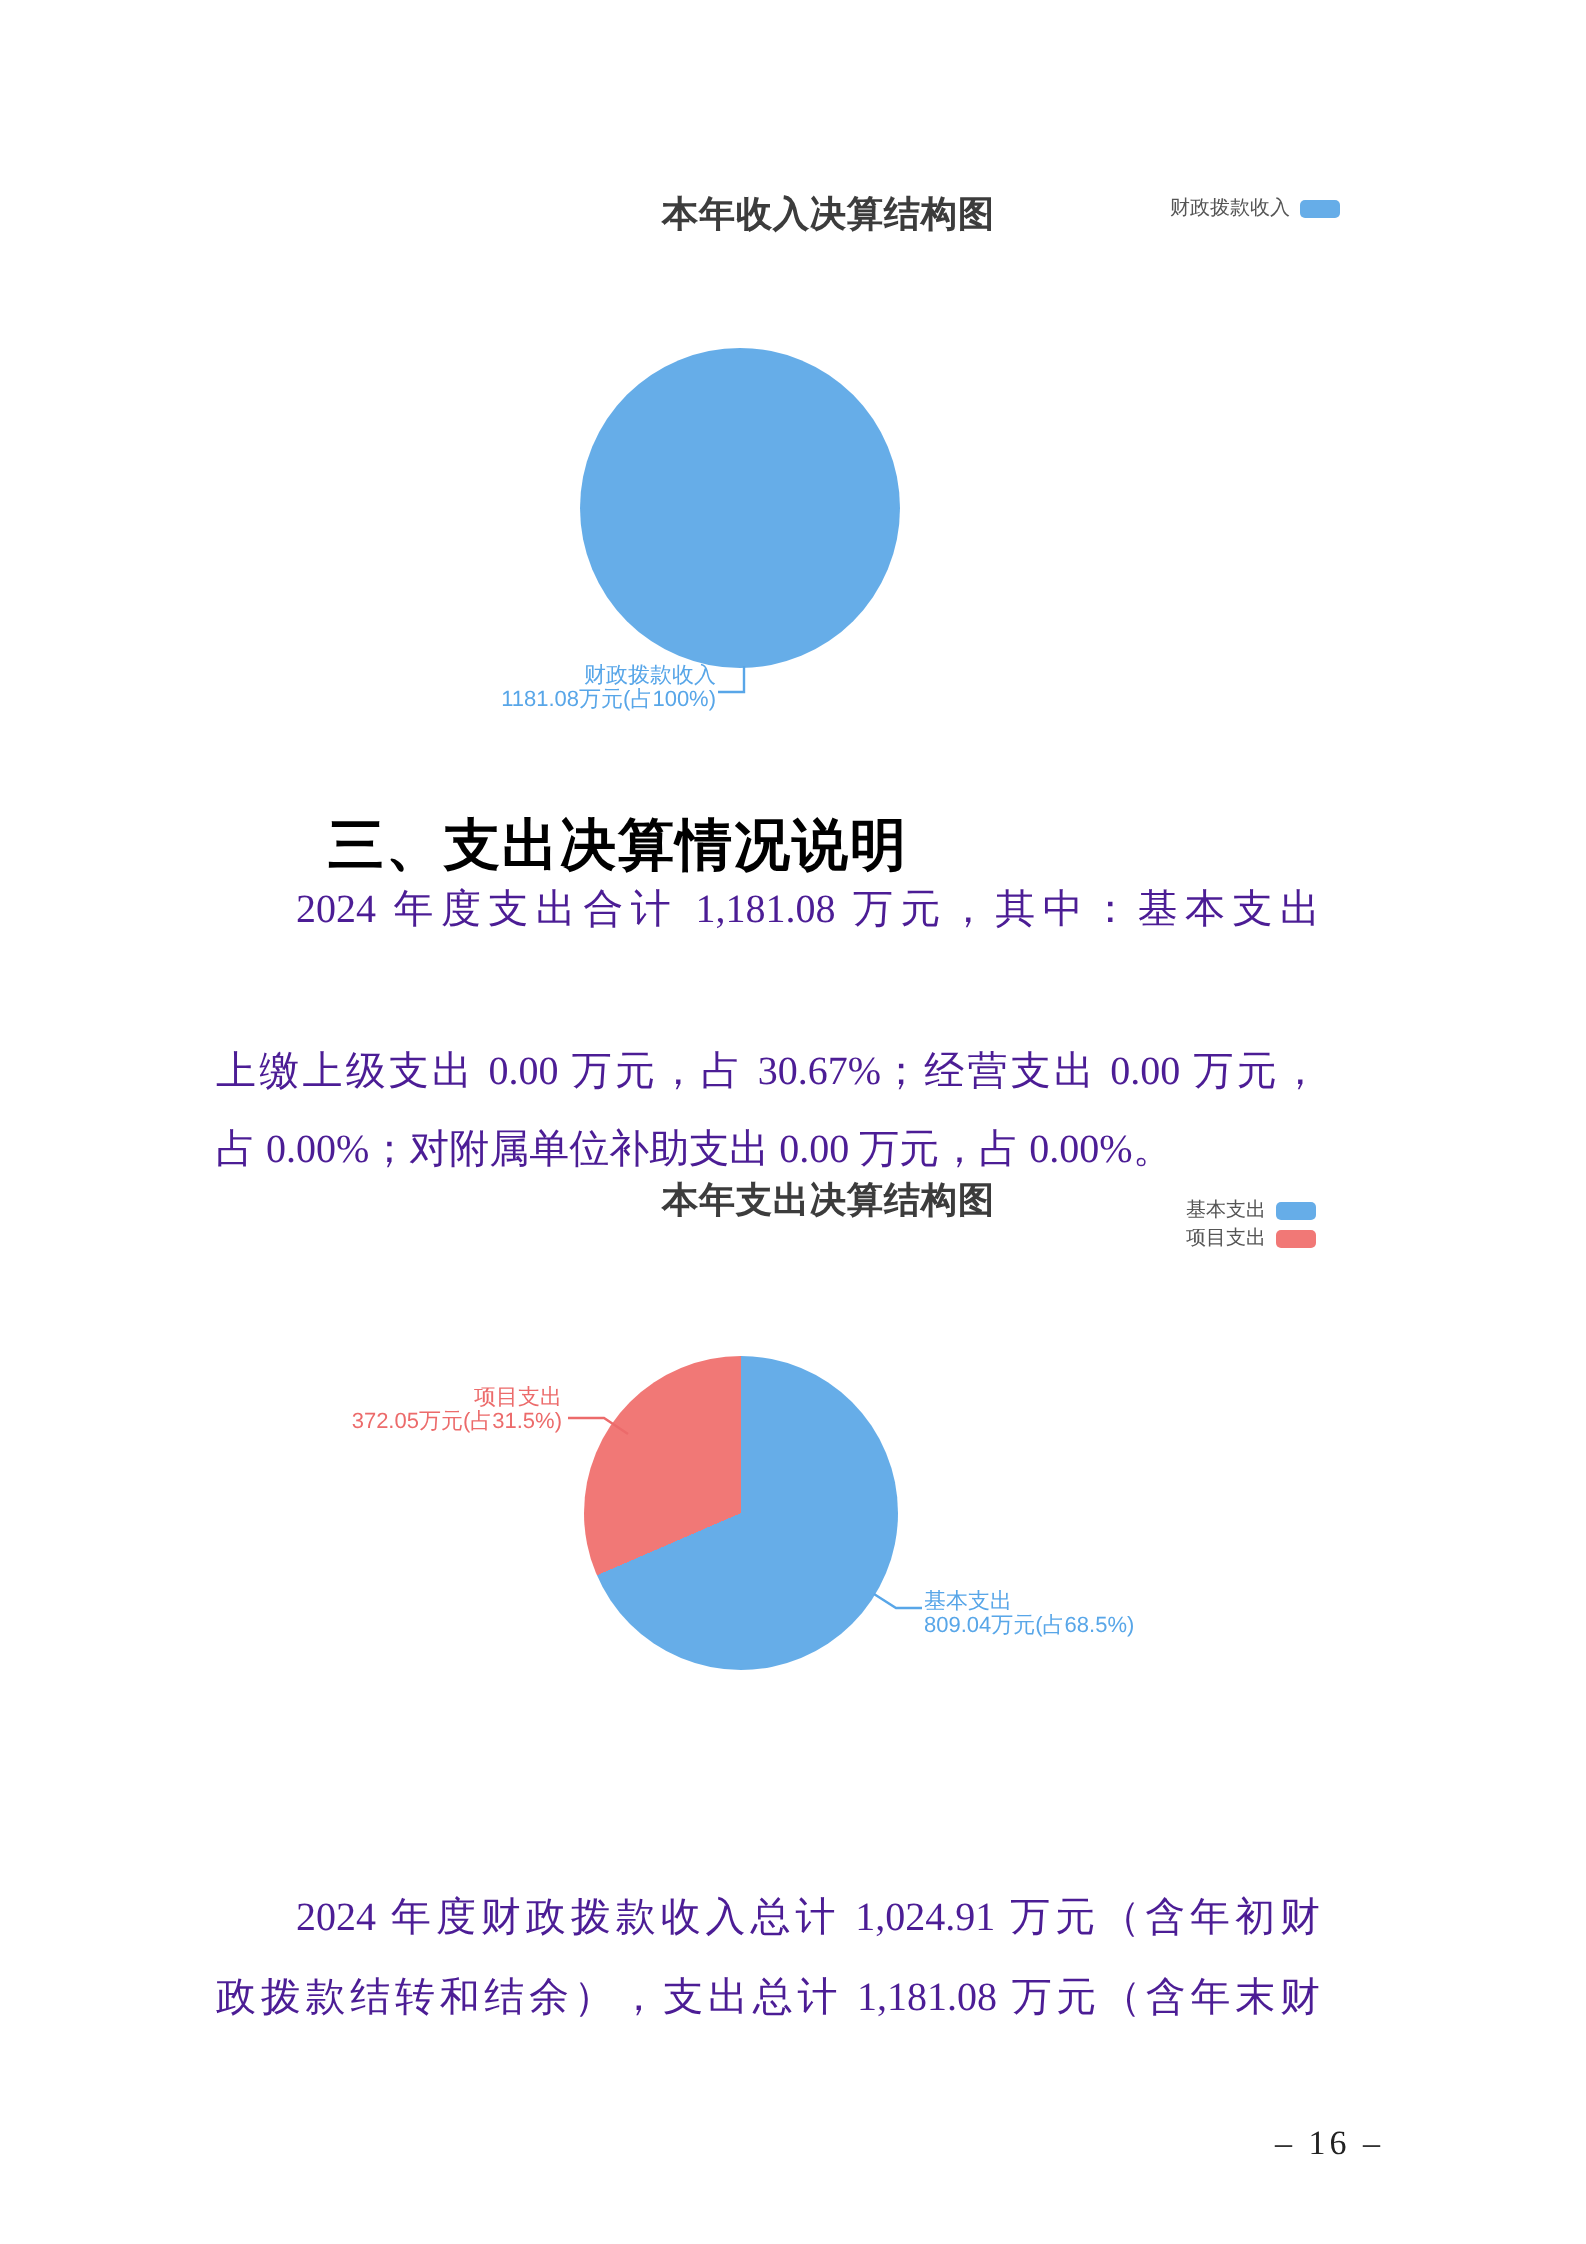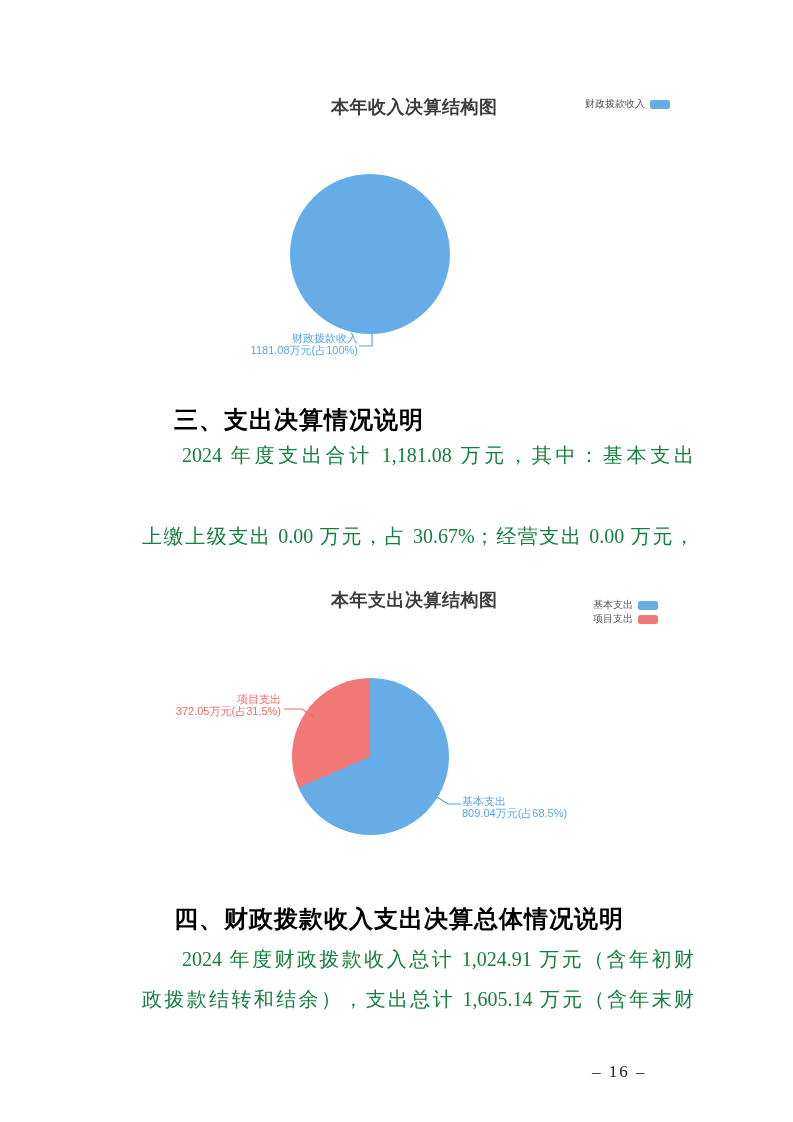--- a/index.html
+++ b/index.html
@@ -9,22 +9,22 @@
   .chart-title{font-family:"Liberation Sans","DejaVu Sans",sans-serif;font-weight:700;
                font-size:18px;color:#3c3c3c;letter-spacing:0.5px;white-space:nowrap;}
   .legend-row{display:flex;align-items:center;justify-content:flex-end;height:12px;margin-bottom:2px;}
   .legend-label{font-family:"Liberation Sans","DejaVu Sans",sans-serif;font-size:10px;color:#555;white-space:nowrap;}
   .swatch{width:20px;height:9px;border-radius:2.5px;margin-left:5px;flex:0 0 auto;}
   .pie{border-radius:50%;}
   .callout{font-family:"Liberation Sans","DejaVu Sans",sans-serif;font-size:11px;line-height:11.5px;white-space:nowrap;}
   .callout-blue{color:#58a6e8;}
   .callout-red{color:#ec6b6b;}
   .heading{font-family:"Liberation Sans","DejaVu Sans",sans-serif;font-weight:700;
-           font-size:24px;color:#000;letter-spacing:1px;white-space:nowrap;margin-left:10px;}
-  .bodyline{font-size:20px;color:#15803d;width:552px;left:142px;line-height:26px;}
+           font-size:28px;color:#000;letter-spacing:1px;white-space:nowrap;}
+  .bodyline{font-size:20px;color:#4c1d95;width:552px;left:108px;line-height:26px;}
   .just{text-align:justify;text-align-last:justify;}
   .indent{text-indent:40px;}
   .pagenum{font-size:17px;color:#222;letter-spacing:2px;}
   .leader{fill:none;stroke-width:1.2px;}
   .leader-blue{stroke:#58a6e8;}
   .leader-red{stroke:#ec6b6b;}
   svg.overlay{position:absolute;left:0;top:0;pointer-events:none;}
 </style>
 </head>
 <body>
@@ -44,20 +44,21 @@
 
   <div class="abs callout callout-blue" style="left:190px;top:333px;width:168px;text-align:right;">
     <div>财政拨款收入</div>
     <div>1181.08万元(占100%)</div>
   </div>
 
   <div class="abs heading" style="left:164px;top:404px;">三、支出决算情况说明</div>
 
   <div class="abs bodyline just indent" style="top:442px;">2024 年度支出合计 1,181.08 万元，其中：基本支出</div>
   <div class="abs bodyline just" style="top:523px;">上缴上级支出 0.00 万元，占 30.67%；经营支出 0.00 万元，</div>
+  <div class="abs bodyline" style="top:562px;">占 0.00%；对附属单位补助支出 0.00 万元，占 0.00%。</div>
 
   <div class="abs chart-title" style="left:331px;top:588px;">本年支出决算结构图</div>
 
   <div class="abs" style="left:528px;top:599px;width:130px;">
     <div class="legend-row">
       <span class="legend-label">基本支出</span>
       <span class="swatch" style="background: rgb(102, 173, 232);"></span>
     </div>
     <div class="legend-row">
       <span class="legend-label">项目支出</span>
@@ -70,26 +71,25 @@
   <div class="abs callout callout-red" style="left:120px;top:694px;width:161px;text-align:right;">
     <div>项目支出</div>
     <div>372.05万元(占31.5%)</div>
   </div>
 
   <div class="abs callout callout-blue" style="left:462px;top:796px;text-align:left;">
     <div>基本支出</div>
     <div>809.04万元(占68.5%)</div>
   </div>
 
-  <div class="abs heading" style="left:164px;top:903px;">四、财政拨款收入支出决算总体情况说明</div>
 
   <div class="abs bodyline just indent" style="top:946px;">2024 年度财政拨款收入总计 1,024.91 万元（含年初财</div>
-  <div class="abs bodyline just" style="top:986px;">政拨款结转和结余），支出总计 1,605.14 万元（含年末财</div>
+  <div class="abs bodyline just" style="top:986px;">政拨款结转和结余），支出总计 1,181.08 万元（含年末财</div>
 
-  <div class="abs pagenum" style="left:592px;top:1062px;width:100px;text-align:left;">– 16 –</div>
+  <div class="abs pagenum" style="left:592px;top:1062px;width:100px;text-align:right;">– 16 –</div>
 
   <svg class="overlay" width="793" height="1122">
     <polyline class="leader leader-blue" points="372,333 372,346 359,346"></polyline>
     <polyline class="leader leader-red" points="284,709 302,709 314,717"></polyline>
     <polyline class="leader leader-blue" points="437,797 448,804 461,804"></polyline>
   </svg>
 
 </div>
 
 </body></html>

